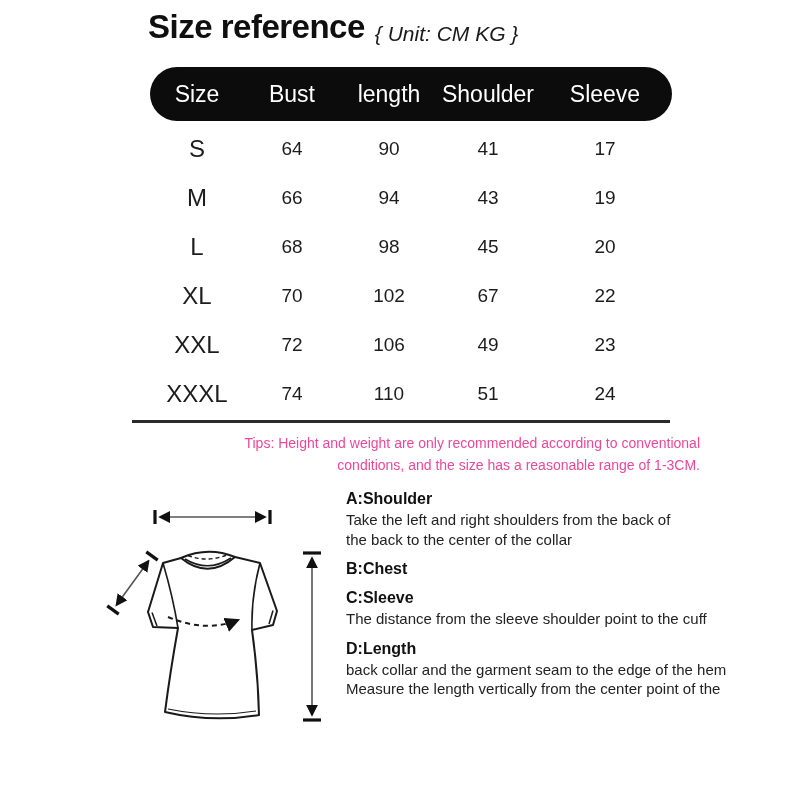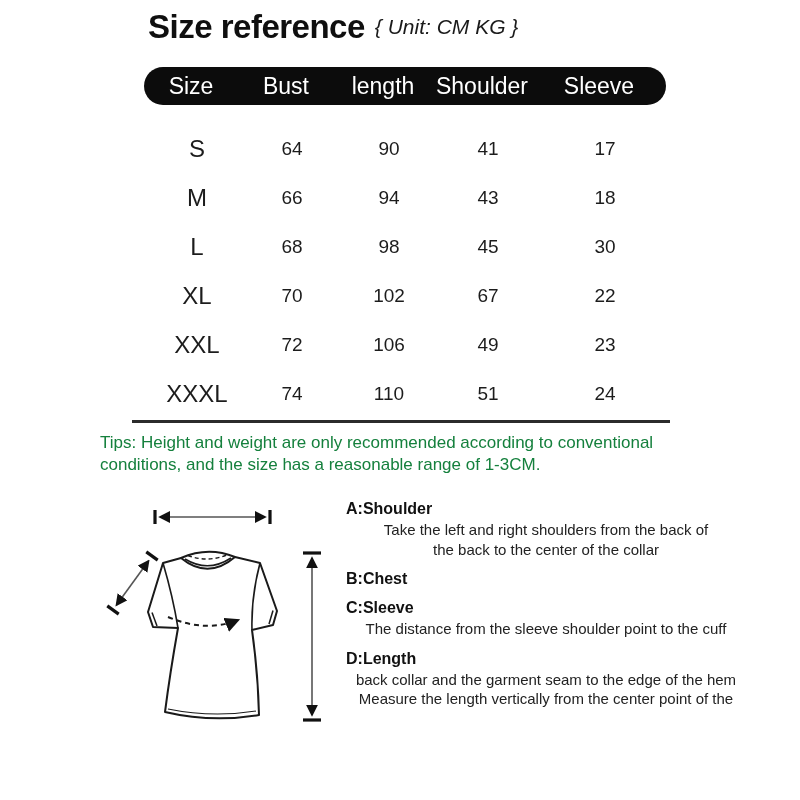--- a/index.html
+++ b/index.html
@@ -1,47 +1,47 @@
 <!DOCTYPE html>
 <html><head>
 <meta charset="utf-8">
 <style>
   html,body{margin:0;padding:0;background:#fff;}
   .page{
     position:relative;width:800px;height:800px;background:#ffffff;
     font-family:"Liberation Sans","DejaVu Sans",sans-serif;color:#1a1a1a;overflow:hidden;
   }
   
-  .title-row{position:absolute;left:148px;top:8px;display:flex;align-items:center;gap:10px;}
+  .title-row{position:absolute;left:148px;top:8px;display:flex;align-items:flex-end;gap:10px;}
   .title-main{font-size:33px;font-weight:bold;letter-spacing:-0.5px;color:#0f0f0f;}
   .title-unit{font-size:21px;font-weight:400;color:#1a1a1a;font-style:italic;}
   
   .tbl-head{
-    position:absolute;left:144px;top:67px;width:522px;height:38px;
+    position:absolute;left:150px;top:67px;width:522px;height:54px;
     background:#0c0c0c;border-radius:28px;display:grid;
     grid-template-columns:94px 96px 98px 100px 134px;align-items:center;
   }
   .tbl-head .cell{color:#ffffff;font-size:23px;text-align:center;}
   .tbl-body{position:absolute;left:150px;top:124px;width:522px;}
   .tbl-row{display:grid;grid-template-columns:94px 96px 98px 100px 134px;height:49px;}
   .tbl-row .cell{font-size:19px;text-align:center;line-height:49px;color:#1c1c1c;}
   .tbl-row .cell.size{font-size:24px;}
   .tbl-rule{position:absolute;left:132px;top:420px;width:538px;height:3px;background:#2b2b2b;}
   
-  .tips{position:absolute;left:100px;top:432px;width:600px;text-align:left;
-        font-size:17px;line-height:22px;color:#15803d;}
+  .tips{position:absolute;left:100px;top:432px;width:600px;text-align:right;
+        font-size:14px;line-height:22px;color:#ec4899;}
   
   .diagram{position:absolute;left:85px;top:483px;width:260px;height:262px;}
   .diagram svg{position:absolute;left:0;top:0;}
   
   
-  .defs{position:absolute;left:346px;top:500px;width:400px;}
+  .defs{position:absolute;left:346px;top:490px;width:400px;}
   .def-block{margin-bottom:11px;}
   .def-term{font-size:16px;font-weight:bold;color:#111;margin-bottom:2px;}
-  .def-line{font-size:15px;line-height:19.5px;color:#222;white-space:nowrap;text-align:center;}
+  .def-line{font-size:15px;line-height:19.5px;color:#222;white-space:nowrap;}
 </style>
 </head>
 <body>
 
 <div class="page">
 
   <div class="title-row">
     <span class="title-main">Size reference</span>
     <span class="title-unit">{ Unit: CM KG }</span>
   </div>
@@ -60,28 +60,28 @@
       <div class="cell">64</div>
       <div class="cell">90</div>
       <div class="cell">41</div>
       <div class="cell">17</div>
     </div>
     <div class="tbl-row">
       <div class="cell size">M</div>
       <div class="cell">66</div>
       <div class="cell">94</div>
       <div class="cell">43</div>
-      <div class="cell">18</div>
+      <div class="cell">19</div>
     </div>
     <div class="tbl-row">
       <div class="cell size">L</div>
       <div class="cell">68</div>
       <div class="cell">98</div>
       <div class="cell">45</div>
-      <div class="cell">30</div>
+      <div class="cell">20</div>
     </div>
     <div class="tbl-row">
       <div class="cell size">XL</div>
       <div class="cell">70</div>
       <div class="cell">102</div>
       <div class="cell">67</div>
       <div class="cell">22</div>
     </div>
     <div class="tbl-row">
       <div class="cell size">XXL</div>

